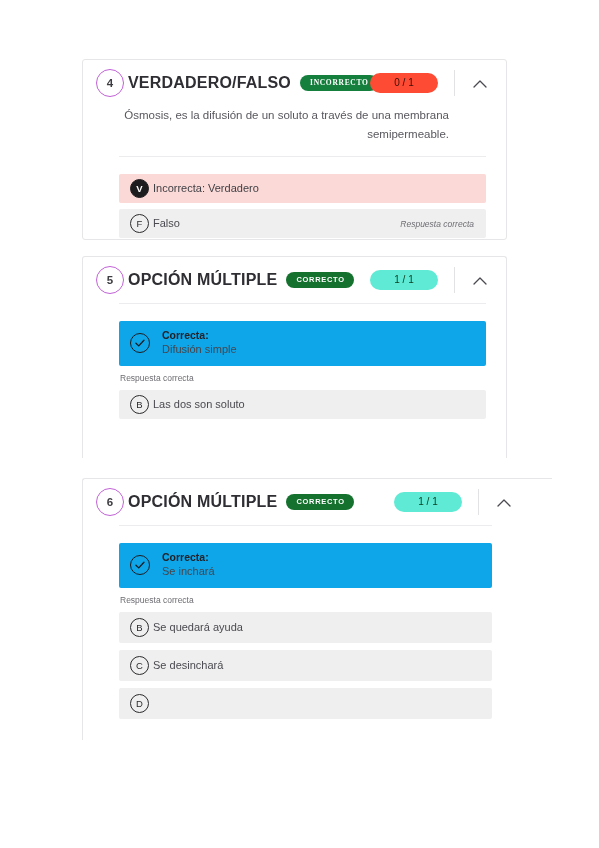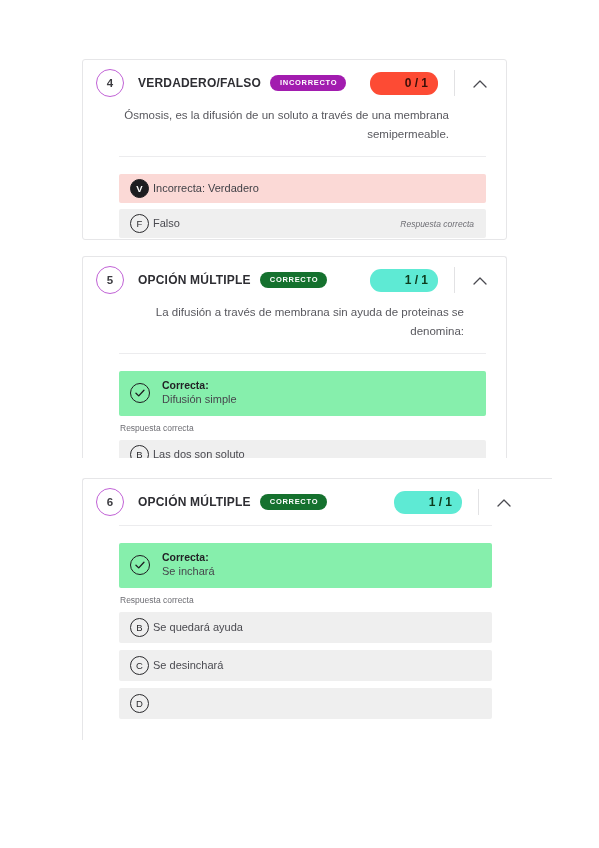--- a/index.html
+++ b/index.html
@@ -62,55 +62,55 @@
     border: 1.5px solid #c162d6;
     display: flex;
     align-items: center;
     justify-content: center;
     font-size: 11.5px;
     font-weight: bold;
     color: #3c3c41;
     flex: 0 0 auto;
   }
   .qtype {
-    margin-left: 14px;
-    font-size: 12px;
+    margin-left: 4px;
+    font-size: 16px;
     font-weight: bold;
     letter-spacing: .2px;
     color: #2e2e33;
     text-transform: uppercase;
     white-space: nowrap;
   }
   .qbadge {
     margin-left: 9px;
     font-size: 7.5px;
     font-weight: bold;
     letter-spacing: .7px;
     color: #ffffff;
     border-radius: 10px;
     padding: 4px 9px 4px 10px;
     white-space: nowrap;
     line-height: 1;
   }
-  .qbadge.bad  { background: #a21caf; }
+  .qbadge.bad  { background: #15803d; font-family: Liberation Serif, serif; }
   .qbadge.good { background: #15712e; }
 
   .qright {
     position: absolute;
     right: 0;
     top: 0;
     height: 100%;
     display: flex;
     align-items: center;
   }
   .qscore {
     min-width: 48px;
-    text-align: right;
-    font-size: 12px;
-    font-weight: bold;
+    text-align: center;
+    font-size: 10px;
+    font-weight: normal;
     color: #2d2d30;
     border-radius: 11px;
     padding: 4px 10px;
     line-height: 1.25;
   }
   .qscore.bad  { background: #fd4b34; color:#3a0f08; }
   .qscore.good { background: #5eead4; color:#0d3b1d; }
 
   .qdivider {
     width: 1px;
@@ -151,21 +151,21 @@
     display: flex;
     align-items: center;
     min-height: 29px;
     border-radius: 2px;
     margin-bottom: 6px;
     padding: 4px 10px 4px 11px;
     box-sizing: border-box;
   }
   .opt.neutral { background: #efefef; }
   .opt.wrong   { background: #fbd9d6; }
-  .opt.right   { background: #86efac; padding-top: 7px; padding-bottom: 8px; }
+  .opt.right   { background: #0ea5e9; padding-top: 7px; padding-bottom: 8px; }
 
   .bullet {
     width: 19px;
     height: 19px;
     border-radius: 50%;
     border: 1.2px solid #2b2b2e;
     display: flex;
     align-items: center;
     justify-content: center;
     font-size: 9.5px;
@@ -272,21 +272,20 @@
         <div class="qscore good">1 / 1</div>
         <div class="qdivider"></div>
         <div class="chev">
           <svg width="14" height="9" viewBox="0 0 14 9">
               <path d="M1 8 L7 2 L13 8" fill="none" stroke="#4a4a50" stroke-width="1.3" stroke-linecap="round" stroke-linejoin="round"></path>
             </svg>
         </div>
       </div>
     </div>
     <div class="qbody">
-      <p class="qtext" style="max-width:345px;">La difusión a través de membrana sin ayuda de proteinas se denomina:</p>
       <div class="hr"></div>
       <div class="opts">
 
         <div class="opt right">
           <div class="bullet check">
             <svg width="20" height="20" viewBox="0 0 20 20">
                 <path d="M5.5 10.3 L8.6 13.2 L14.4 6.9" fill="none" stroke="#1d1d20" stroke-width="1.5" stroke-linecap="round" stroke-linejoin="round"></path>
               </svg>
           </div>
           <div class="correct-block">

